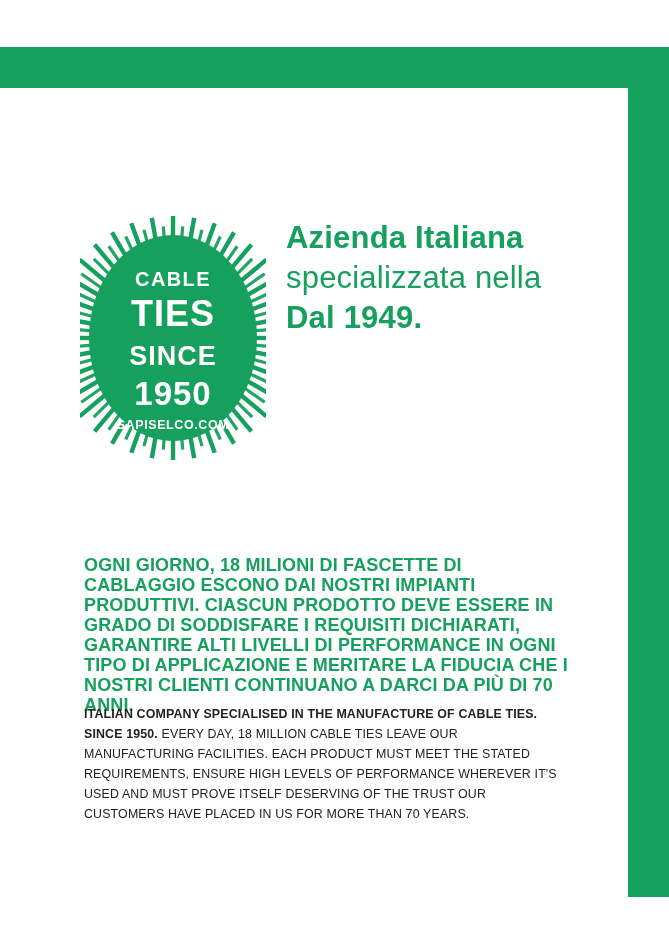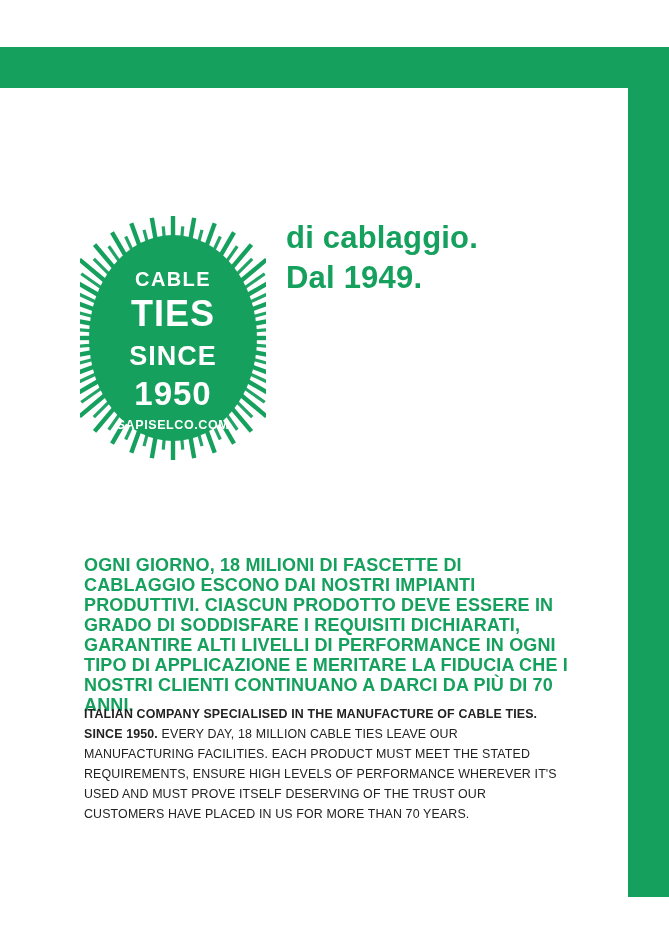--- a/index.html
+++ b/index.html
@@ -218,21 +218,22 @@
           <text x="93" y="73" font-size="20" font-weight="bold" letter-spacing="1.4">CABLE</text>
           <text x="93" y="113" font-size="36" font-weight="bold" letter-spacing="1">TIES</text>
           <text x="93" y="152" font-size="27" font-weight="bold" letter-spacing="1">SINCE</text>
           <text x="93" y="192" font-size="33" font-weight="bold" letter-spacing="1">1950</text>
           <text x="93" y="216" font-size="12.5" font-weight="bold" letter-spacing="0.6">SAPISELCO.COM</text>
         </g>
       </svg>
     </div>
 
     <div class="headline">
-      <span class="l bold">di cablaggio.</span>
+      <span class="l bold">Azienda Italiana</span>
+      <span class="l light">specializzata nella</span>
       <span class="l bold">Dal 1949.</span>
     </div>
 
   </div>
 
   <p class="copy-it">OGNI GIORNO, 18 MILIONI DI FASCETTE DI CABLAGGIO ESCONO DAI NOSTRI IMPIANTI PRODUTTIVI. CIASCUN PRODOTTO DEVE ESSERE IN GRADO DI SODDISFARE I REQUISITI DICHIARATI, GARANTIRE ALTI LIVELLI DI PERFORMANCE IN OGNI TIPO DI APPLICAZIONE E MERITARE LA FIDUCIA CHE I NOSTRI CLIENTI CONTINUANO A DARCI DA PIÙ DI 70 ANNI.</p>
 
   <p class="copy-en"><span class="lead">ITALIAN COMPANY SPECIALISED IN THE MANUFACTURE  OF CABLE TIES. SINCE 1950.</span><span> EVERY DAY, 18 MILLION CABLE TIES LEAVE OUR MANUFACTURING FACILITIES. EACH PRODUCT MUST MEET THE STATED REQUIREMENTS, ENSURE HIGH LEVELS OF PERFORMANCE WHEREVER IT'S USED AND MUST PROVE ITSELF DESERVING OF THE TRUST OUR CUSTOMERS HAVE PLACED IN US FOR MORE THAN 70 YEARS.</span></p>
 
 </div>

